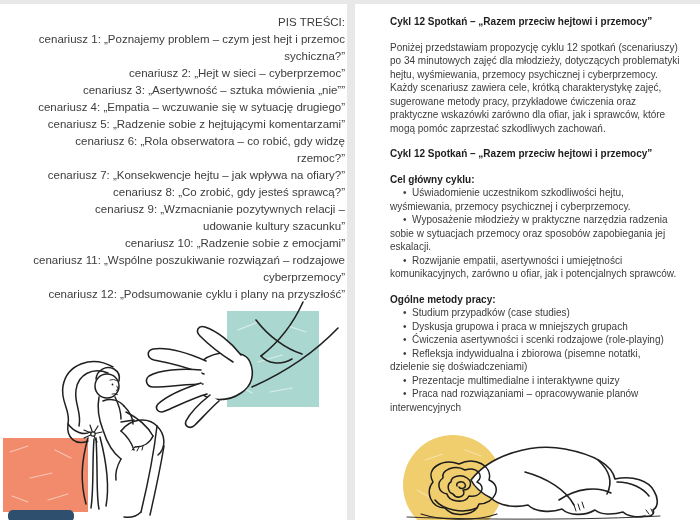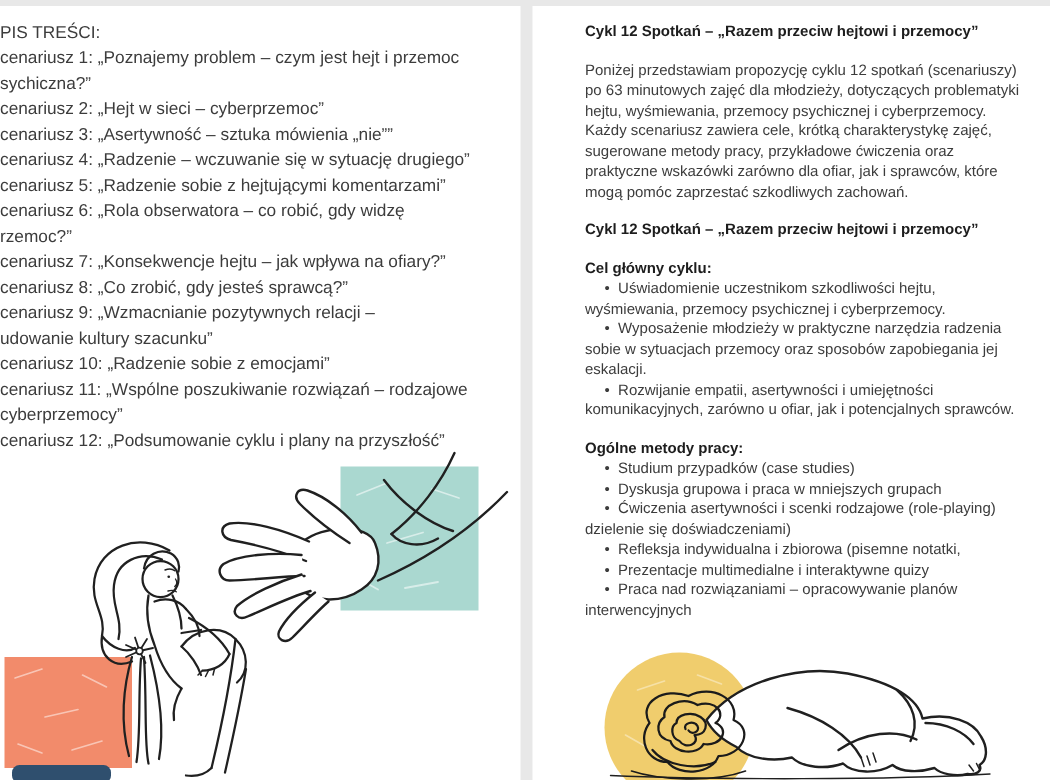--- a/index.html
+++ b/index.html
@@ -5,21 +5,21 @@
   html,body{margin:0;padding:0;}
   .stage{
     position:relative;width:700px;height:520px;overflow:hidden;
     background:#e8e8e8;
     font-family:"Liberation Sans","DejaVu Sans",sans-serif;
   }
   .page{position:absolute;top:4px;height:516px;background:#ffffff;overflow:hidden;}
   .page-left{left:0;width:347px;}
   .page-right{left:355px;width:345px;}
 
-  .toc{position:absolute;left:0;top:10px;width:345px;}
+  .toc{position:absolute;left:0;top:10px;width:345px;text-align:right;}
   .toc .line{font-size:11.5px;line-height:17px;color:#3c3c3c;white-space:pre;}
 
   .content{position:absolute;left:35px;top:11px;width:302px;}
   .content .block{margin-bottom:12px;}
   .content .line{font-size:10px;line-height:13.5px;color:#3c3c3c;white-space:pre;}
   .content .line.bold{font-weight:bold;color:#1d1d1d;font-size:10px;}
   .content .line.bullet{padding-left:13px;}
 
   .illus{position:absolute;left:0;}
   .illus-left{top:296px;}
@@ -31,21 +31,21 @@
 
 <div class="stage">
 
   <div class="page page-left">
     <div class="toc">
         <div class="line">PIS TREŚCI:</div>
         <div class="line">cenariusz 1: „Poznajemy problem – czym jest hejt i przemoc</div>
         <div class="line">sychiczna?”</div>
         <div class="line">cenariusz 2: „Hejt w sieci – cyberprzemoc”</div>
         <div class="line">cenariusz 3: „Asertywność – sztuka mówienia „nie””</div>
-        <div class="line">cenariusz 4: „Radzenie – wczuwanie się w sytuację drugiego”</div>
+        <div class="line">cenariusz 4: „Empatia – wczuwanie się w sytuację drugiego”</div>
         <div class="line">cenariusz 5: „Radzenie sobie z hejtującymi komentarzami”</div>
         <div class="line">cenariusz 6: „Rola obserwatora – co robić, gdy widzę</div>
         <div class="line">rzemoc?”</div>
         <div class="line">cenariusz 7: „Konsekwencje hejtu – jak wpływa na ofiary?”</div>
         <div class="line">cenariusz 8: „Co zrobić, gdy jesteś sprawcą?”</div>
         <div class="line">cenariusz 9: „Wzmacnianie pozytywnych relacji –</div>
         <div class="line">udowanie kultury szacunku”</div>
         <div class="line">cenariusz 10: „Radzenie sobie z emocjami”</div>
         <div class="line">cenariusz 11: „Wspólne poszukiwanie rozwiązań – rodzajowe</div>
         <div class="line">cyberprzemocy”</div>
@@ -131,21 +131,21 @@
     </svg>
   </div>
 
   <div class="page page-right">
     <div class="content">
         <div class="block">
           <div class="line bold">Cykl 12 Spotkań – „Razem przeciw hejtowi i przemocy”</div>
         </div>
         <div class="block">
           <div class="line">Poniżej przedstawiam propozycję cyklu 12 spotkań (scenariuszy)</div>
-          <div class="line">po 63 minutowych zajęć dla młodzieży, dotyczących problematyki</div>
+          <div class="line">po 34 minutowych zajęć dla młodzieży, dotyczących problematyki</div>
           <div class="line">hejtu, wyśmiewania, przemocy psychicznej i cyberprzemocy.</div>
           <div class="line">Każdy scenariusz zawiera cele, krótką charakterystykę zajęć,</div>
           <div class="line">sugerowane metody pracy, przykładowe ćwiczenia oraz</div>
           <div class="line">praktyczne wskazówki zarówno dla ofiar, jak i sprawców, które</div>
           <div class="line">mogą pomóc zaprzestać szkodliwych zachowań.</div>
         </div>
         <div class="block">
           <div class="line bold">Cykl 12 Spotkań – „Razem przeciw hejtowi i przemocy”</div>
         </div>
         <div class="block">
@@ -156,22 +156,22 @@
           <div class="line">sobie w sytuacjach przemocy oraz sposobów zapobiegania jej</div>
           <div class="line">eskalacji.</div>
           <div class="line bullet">•  Rozwijanie empatii, asertywności i umiejętności</div>
           <div class="line">komunikacyjnych, zarówno u ofiar, jak i potencjalnych sprawców.</div>
         </div>
         <div class="block">
           <div class="line bold">Ogólne metody pracy:</div>
           <div class="line bullet">•  Studium przypadków (case studies)</div>
           <div class="line bullet">•  Dyskusja grupowa i praca w mniejszych grupach</div>
           <div class="line bullet">•  Ćwiczenia asertywności i scenki rodzajowe (role-playing)</div>
+          <div class="line bullet">•  Refleksja indywidualna i zbiorowa (pisemne notatki,</div>
           <div class="line">dzielenie się doświadczeniami)</div>
-          <div class="line bullet">•  Refleksja indywidualna i zbiorowa (pisemne notatki,</div>
           <div class="line bullet">•  Prezentacje multimedialne i interaktywne quizy</div>
           <div class="line bullet">•  Praca nad rozwiązaniami – opracowywanie planów</div>
           <div class="line">interwencyjnych</div>
         </div>
       </div>
 
     <svg class="illus illus-right" width="345" height="90" viewBox="0 0 345 90">
       <circle cx="98" cy="55" r="50" fill="#f0cd6d"></circle>
       <g stroke="#ffffff" stroke-width="1.1" opacity="0.4" fill="none">
         <path d="M 70,30 l 18,-6"></path>

